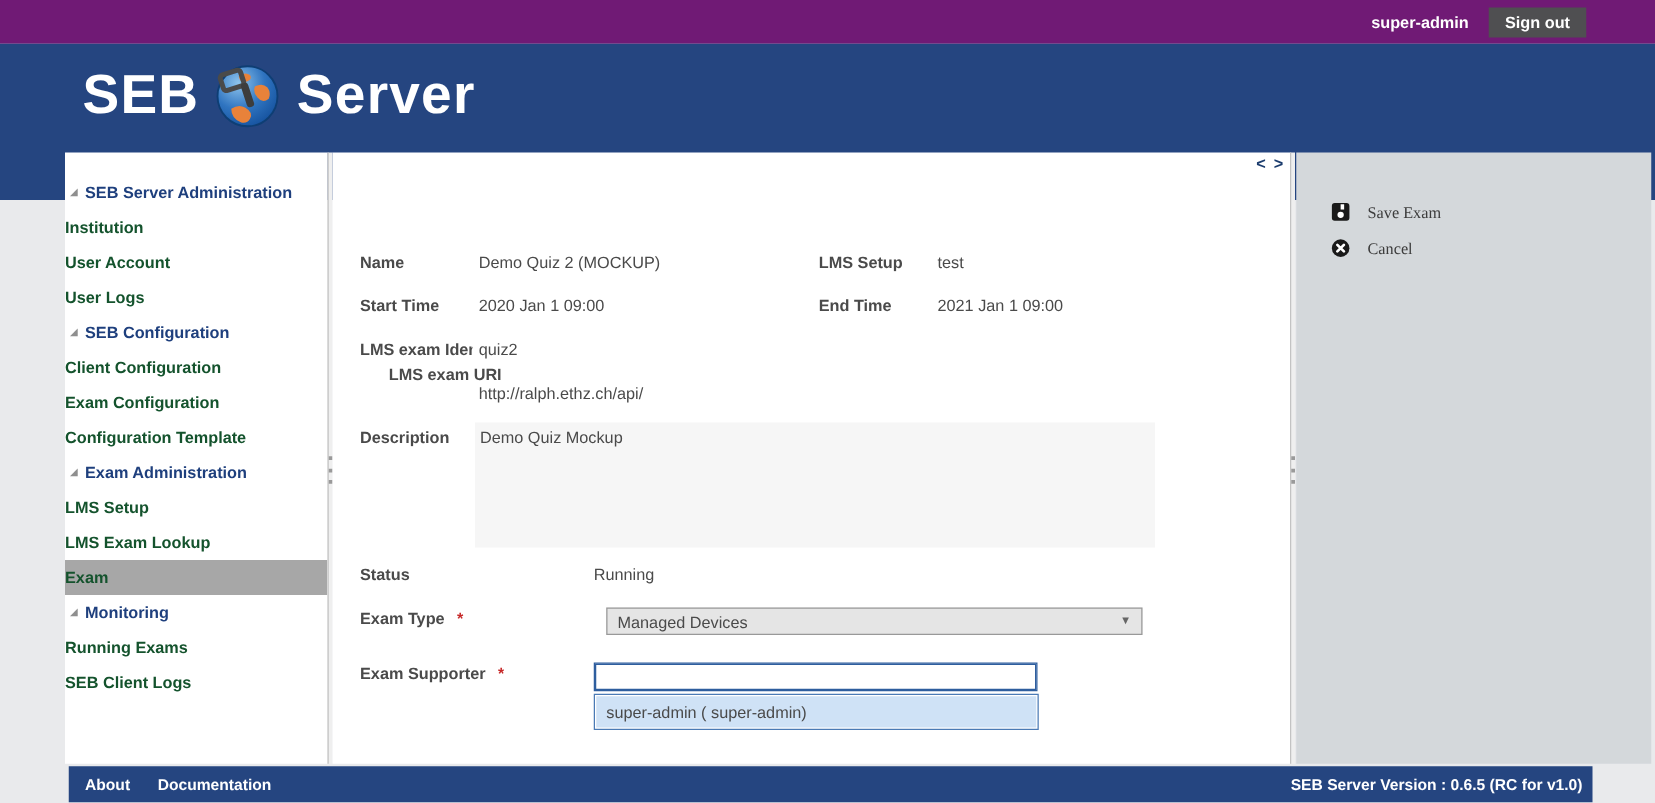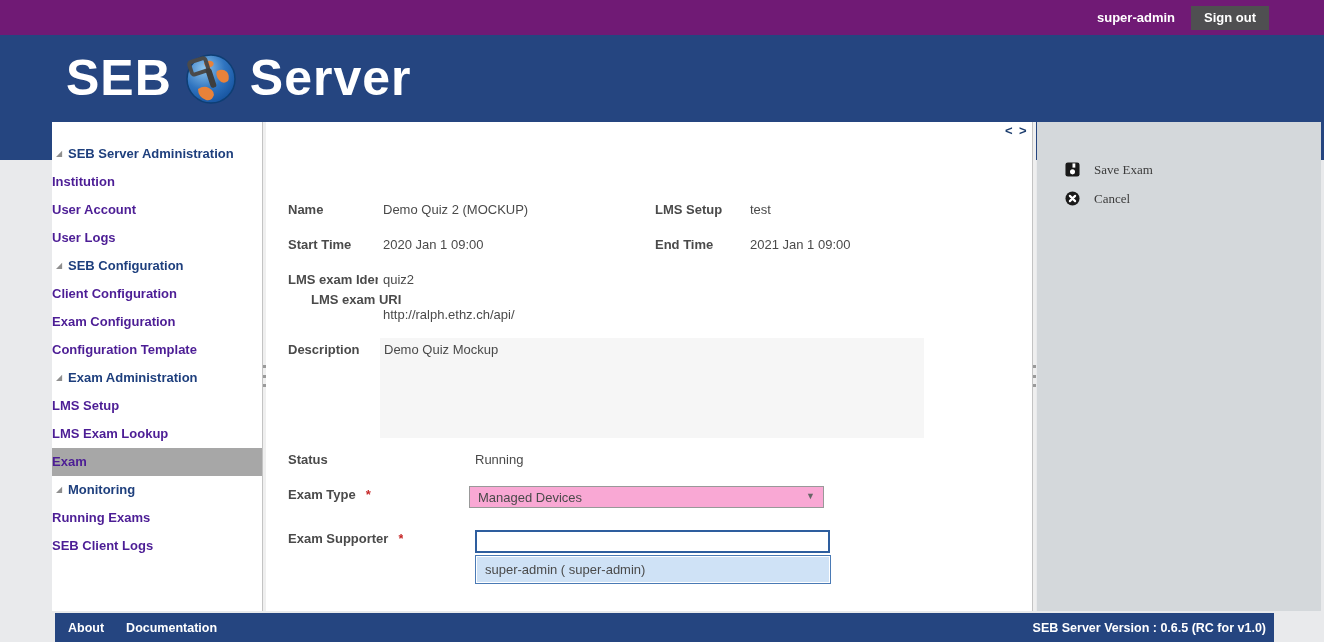--- a/index.html
+++ b/index.html
@@ -19,21 +19,21 @@
     width:78px; height:24px; margin-right:55px; border:none;
     background:#4f4f51; color:#fff; font-size:13px; font-weight:bold;
     font-family:"Liberation Sans", sans-serif; cursor:pointer;
   }
   
   .header {
     position:absolute; left:0; top:35px; width:1324px; height:125px;
     background:#254580;
   }
   .logo { position:absolute; left:66px; top:14px; display:flex; align-items:center; }
-  .logo-text { color:#fff; font-size:50px; font-weight:bold; letter-spacing:1px; }
+  .logo-text { color:#fff; font-size:44px; font-weight:bold; letter-spacing:1px; }
   .globe { width:54px; height:54px; margin:0 12px; }
   
   .sidebar {
     position:absolute; left:52px; top:122px; width:210px; height:489px;
     background:#fff; padding-top:18px; overflow:hidden;
   }
   .sash {
     position:absolute; top:122px; width:4px; height:489px;
     background:#efefef; border-left:1px solid #c3c3c3;
   }
@@ -53,21 +53,21 @@
   
   .nav-header {
     height:28px; line-height:28px; padding-left:16px; position:relative;
     color:#1e3f7d; font-size:13px; font-weight:bold; cursor:pointer; white-space:nowrap;
   }
   .nav-header .tri {
     position:absolute; left:4px; top:0; color:#8f8f8f; font-size:8px; font-weight:normal;
   }
   .nav-item {
     height:28px; line-height:28px; 
-    color:#4c1d95; font-size:13px; font-weight:bold; cursor:pointer; white-space:nowrap;
+    color:#14532d; font-size:13px; font-weight:bold; cursor:pointer; white-space:nowrap;
   }
   .nav-item.selected { background:#a7a7a7; }
   
   .page-title {
     position:absolute; left:22px; top:24px;
     color:#2b55a0; font-size:26px; font-weight:400;
   }
   .collapse-ic {
     position:absolute; top:2px; color:#1c3d6e; font-size:13px; font-weight:bold;
     cursor:pointer; line-height:14px;
@@ -76,22 +76,22 @@
     position:absolute; color:#4a4a4a; font-size:13px; font-weight:bold;
     white-space:nowrap; overflow:hidden;
   }
   .f-value { position:absolute; color:#4a4a4a; font-size:13px; white-space:nowrap; }
   .req { color:#c62828; font-weight:bold; margin-left:10px; }
   .desc-box {
     position:absolute; left:114px; top:216px; width:544px; height:100px;
     background:#f6f6f6; color:#4a4a4a; font-size:13px; padding:4px 4px;
   }
   .fake-select {
-    position:absolute; left:203px; top:364px; width:355px; height:22px;
-    border:1px solid #999; background:#f9a8d4; display:flex; align-items:center;
+    position:absolute; left:219px; top:364px; width:429px; height:22px;
+    border:1px solid #999; background:#e5e5e5; display:flex; align-items:center;
     padding-left:8px; color:#4a4a4a; font-size:13px; cursor:pointer;
   }
   .fake-select .arrow {
     position:absolute; right:8px; top:4px; color:#666; font-size:9px;
   }
   .supporter-input {
     position:absolute; left:209px; top:408px; width:355px; height:23px;
     border:1px solid #2e5e9e; outline:1px solid #2e5e9e; outline-offset:-2px;
     background:#fff; font-size:13px; font-family:"Liberation Sans", sans-serif;
     padding-left:8px; color:#4a4a4a;

